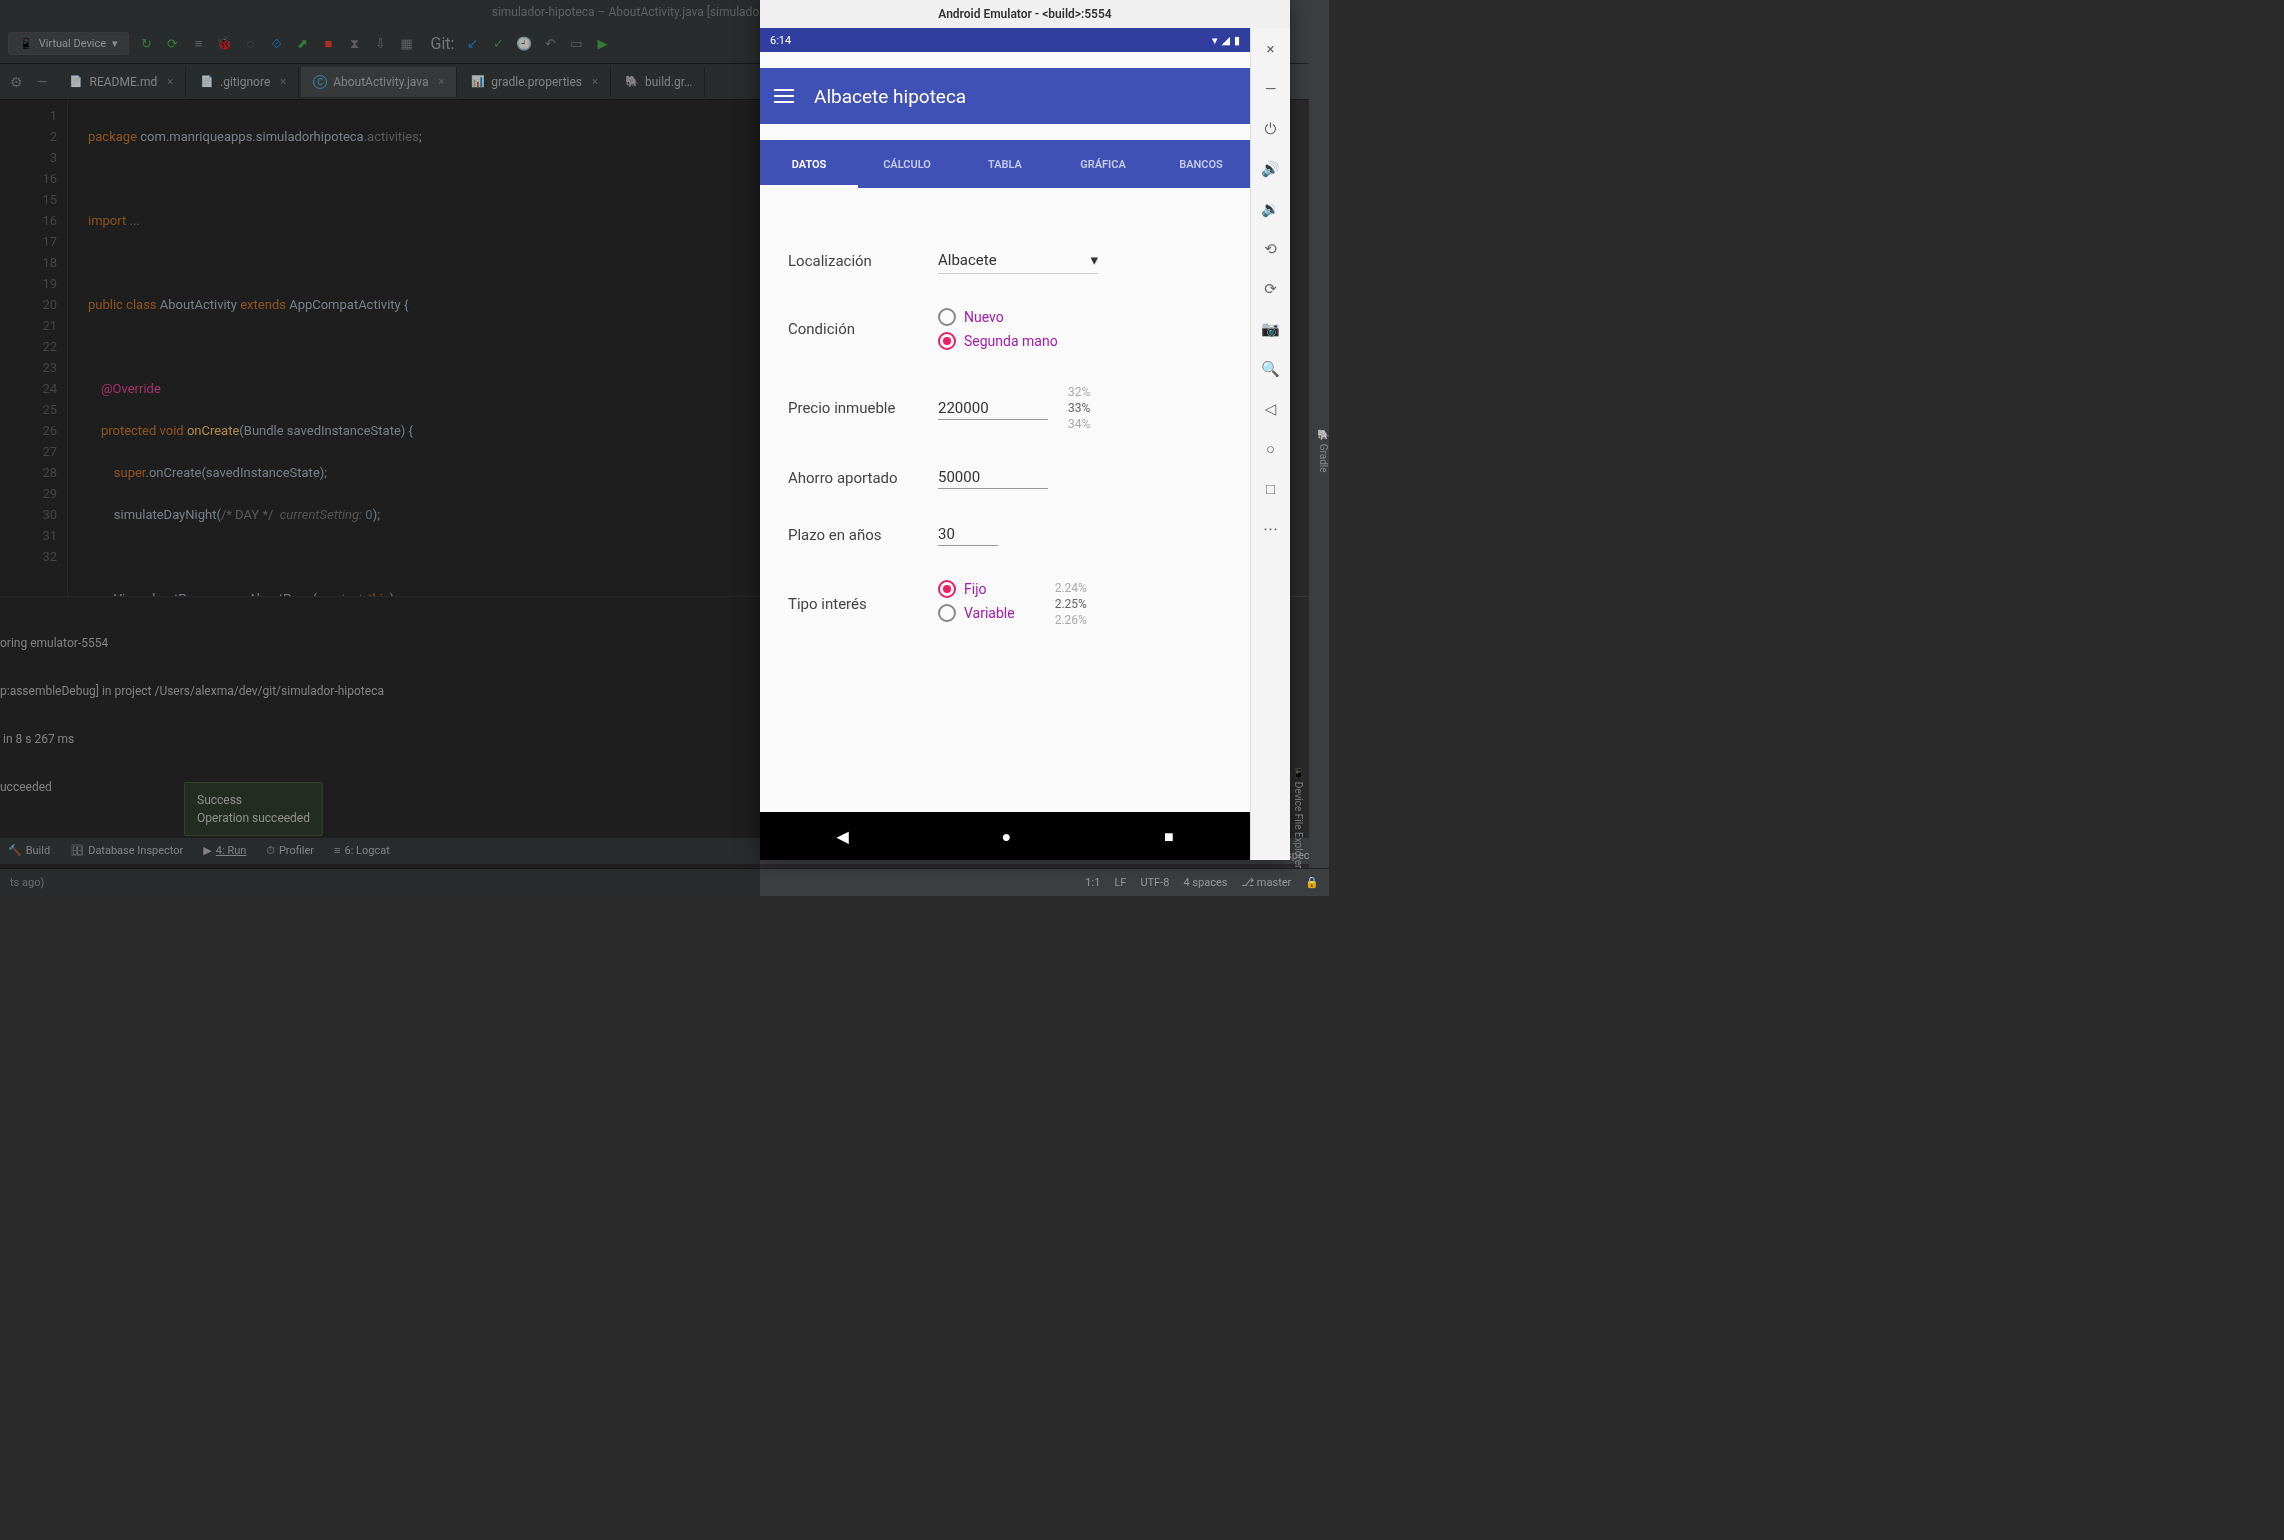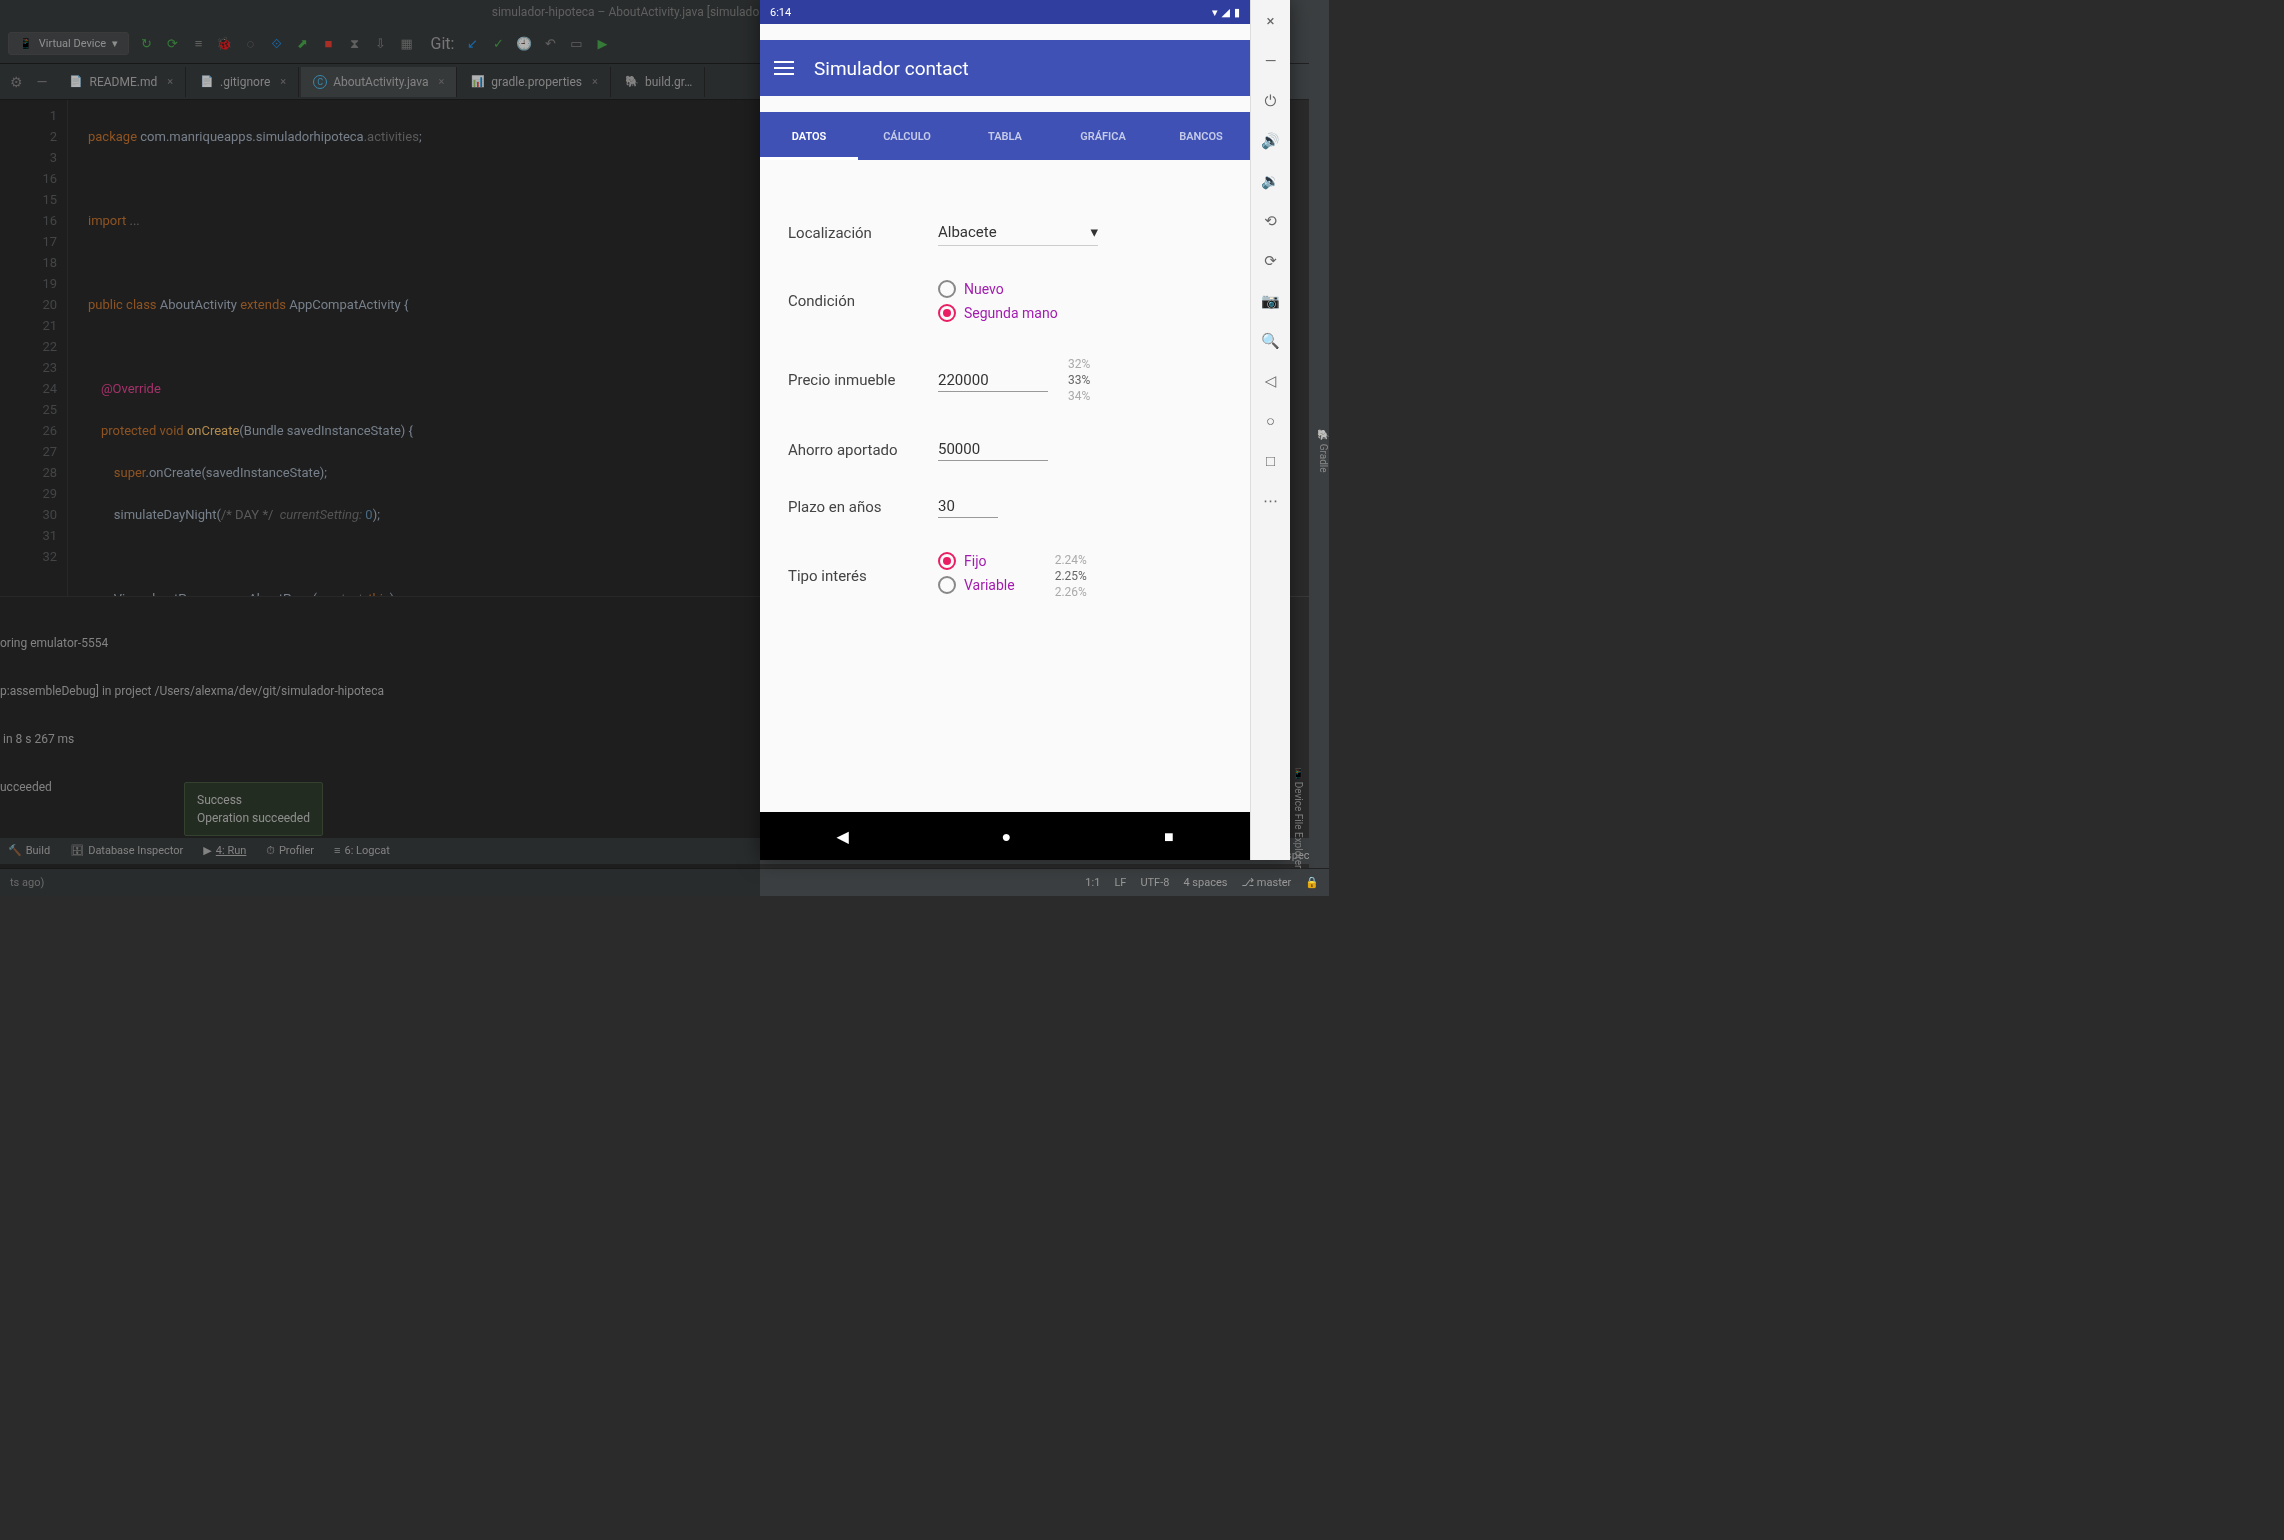--- a/index.html
+++ b/index.html
@@ -230,37 +230,40 @@
 
 <div class="right-strip">
   <span>🐘 <span>Gradle</span></span>
   <span style="margin-top:auto">📱 <span>Device File Explorer</span></span>
   <span>▶ <span>Emulator</span></span>
 </div>
 
 <div class="dimmer"></div>
 
 <div class="emu-window">
+  <div class="emu-titlebar">
+    <span>Android Emulator - &lt;build&gt;:5554</span>
+  </div>
   <div class="emu-body">
     <div class="phone">
       <div class="phone-status">
         <span>6:14</span>
         <span class="icons">
           <span>▾</span>
           <span>◢</span>
           <span>▮</span>
         </span>
       </div>
       <div class="phone-appbar">
         <span class="burger">
             <span></span>
             <span></span>
             <span></span>
           </span>
-        <span>Simulador contact</span>
+        <span>Albacete hipoteca</span>
       </div>
       <div class="phone-tabs">
         <div class="ptab active">DATOS</div>
         <div class="ptab">CÁLCULO</div>
         <div class="ptab">TABLA</div>
         <div class="ptab">GRÁFICA</div>
         <div class="ptab">BANCOS</div>
       </div>
       <div class="phone-form">
         <div class="frow">

